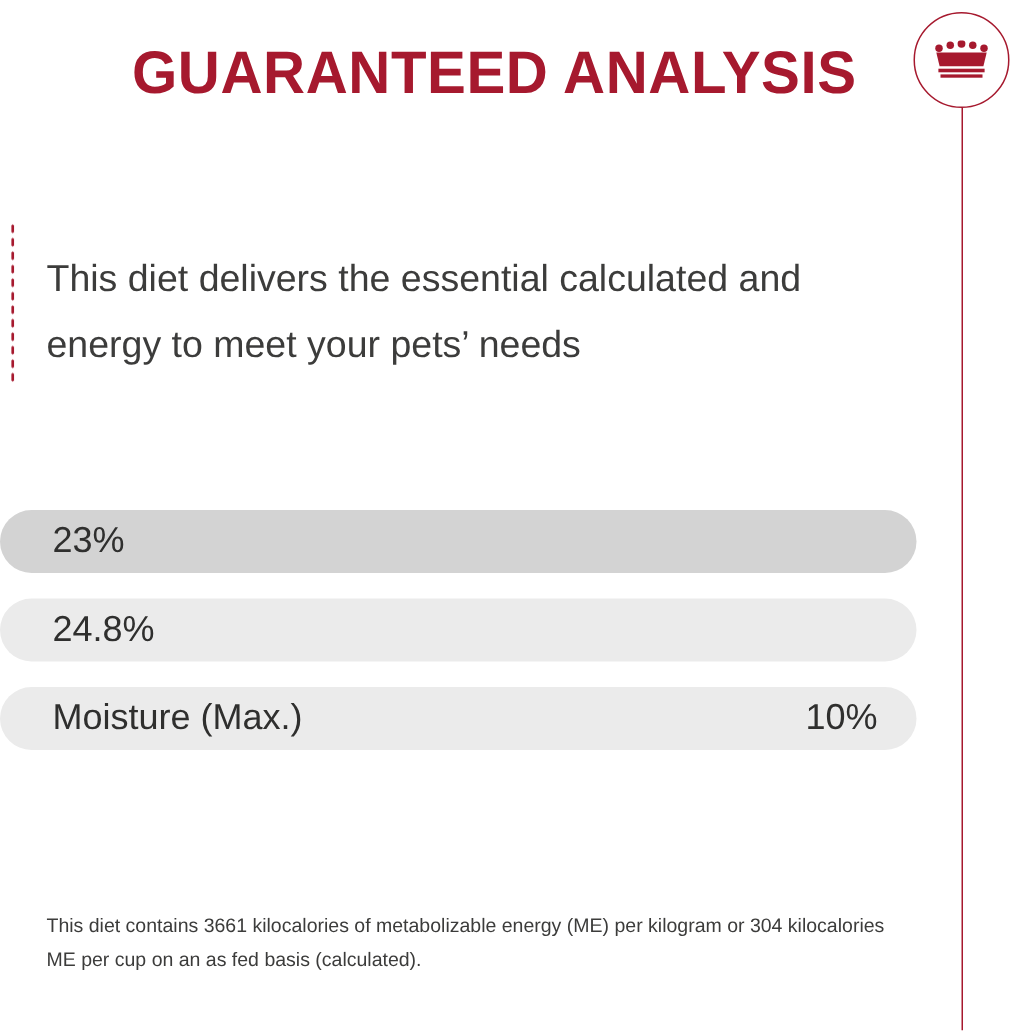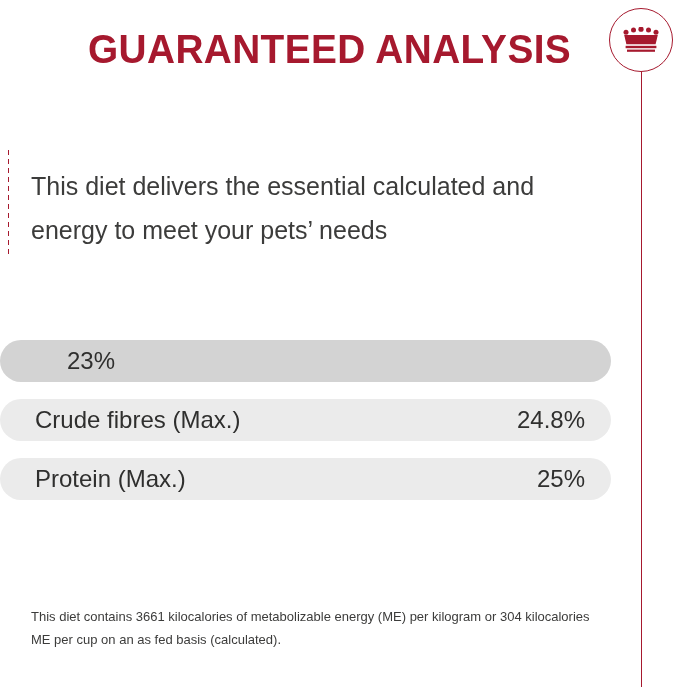--- a/index.html
+++ b/index.html
@@ -109,21 +109,20 @@
     font-weight: 300;
     white-space: nowrap;
   }
   .nutrient-value {
     flex: 0 0 auto;
     font-size: 24px;
     color: #2f2f2e;
     font-weight: 300;
     text-align: right;
     white-space: nowrap;
-    margin-left: 32px;
   }
 
   
   .footnote {
     position: absolute;
     top: 605px;
     left: 31px;
     width: 576px;
     font-size: 13px;
     line-height: 23px;
@@ -159,25 +158,24 @@
 
 <div class="intro">This diet delivers the essential calculated and energy to meet your pets’ needs</div>
 
 <div class="nutrient-table">
 
   <div class="nutrient-row shade-dark">
     <span class="nutrient-value">23%</span>
   </div>
 
   <div class="nutrient-row shade-light">
-    <span class="nutrient-name">Crude fibres (Max.)</span>
     <span class="nutrient-value">24.8%</span>
   </div>
 
 
   <div class="nutrient-row shade-light">
-    <span class="nutrient-name">Protein (Max.)</span>
-    <span class="nutrient-value">25%</span>
+    <span class="nutrient-name">Moisture (Max.)</span>
+    <span class="nutrient-value">10%</span>
   </div>
 
 </div>
 
 <div class="footnote">This diet contains 3661 kilocalories of metabolizable energy (ME) per kilogram or 304 kilocalories ME per cup on an as fed basis (calculated).</div>
 
 </body></html>

